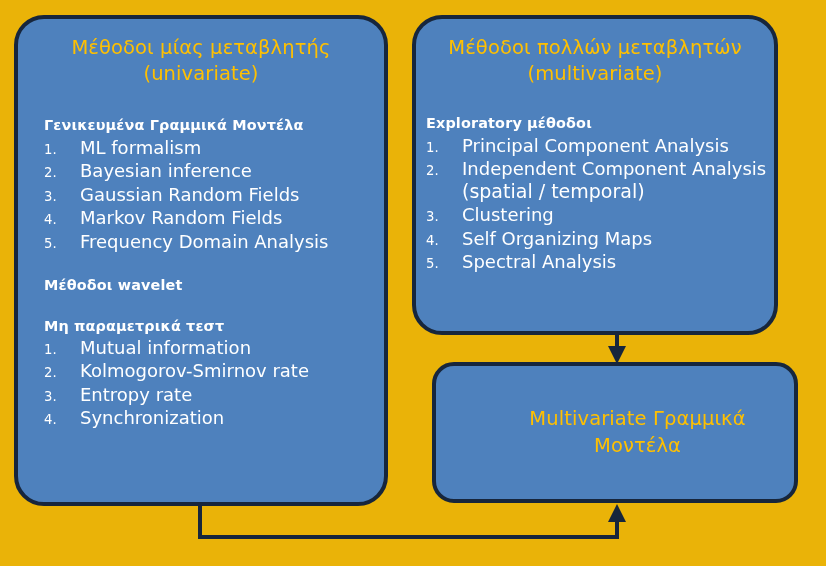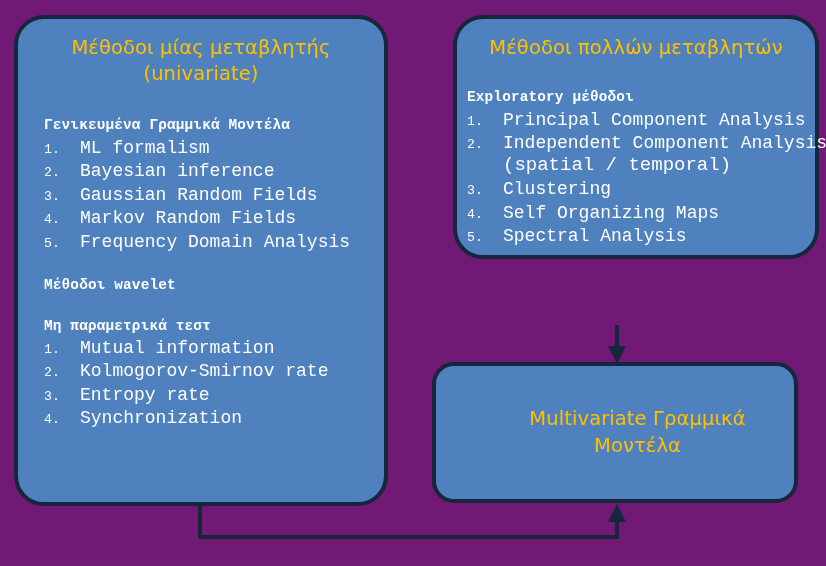--- a/index.html
+++ b/index.html
@@ -9,21 +9,21 @@
     height: 566px;
     background: #ffffff;
     font-family: "DejaVu Sans", "Liberation Sans", sans-serif;
     overflow: hidden;
   }
 
   #canvas {
     position: relative;
     width: 826px;
     height: 566px;
-    background: #701a75;
+    background: #eab308;
   }
 
   svg.connectors {
     position: absolute;
     left: 0;
     top: 0;
     width: 826px;
     height: 566px;
     pointer-events: none;
   }
@@ -36,24 +36,24 @@
   }
 
   #node-univariate {
     left: 14px;
     top: 15px;
     width: 374px;
     height: 491px;
   }
 
   #node-multivariate {
-    left: 453px;
+    left: 412px;
     top: 15px;
     width: 366px;
-    height: 244px;
+    height: 320px;
   }
 
   #node-mlm {
     left: 432px;
     top: 362px;
     width: 366px;
     height: 141px;
     border-radius: 22px;
     display: flex;
     align-items: center;
@@ -80,21 +80,21 @@
 
   .body {
     color: #ffffff;
     font-size: 13.4px;
     line-height: 1.0;
   }
 
   #node-univariate .body { padding: 31px 0 0 26px; }
   #node-multivariate .body { padding: 29px 0 0 10px; }
 
-  .section { margin-bottom: 0; font-family: Liberation Mono, monospace; }
+  .section { margin-bottom: 0; }
 
   .section-head {
     font-weight: bold;
     font-size: 14.4px;
     letter-spacing: 0.15px;
     margin-bottom: 6px;
     white-space: nowrap;
   }
 
   .subnote {
@@ -218,20 +218,21 @@
           </li>
         </ol>
       </div>
 
     </div>
   </div>
 
   <div class="node" id="node-multivariate">
     <div class="node-title">
       <div>Μέθοδοι πολλών μεταβλητών</div>
+      <div>(multivariate)</div>
     </div>
 
     <div class="body">
       <div class="section">
         <div class="section-head">Exploratory μέθοδοι</div>
         <ol class="items">
           <li>
             <span class="num">1.</span>
             <span class="txt">Principal Component Analysis</span>
           </li>

